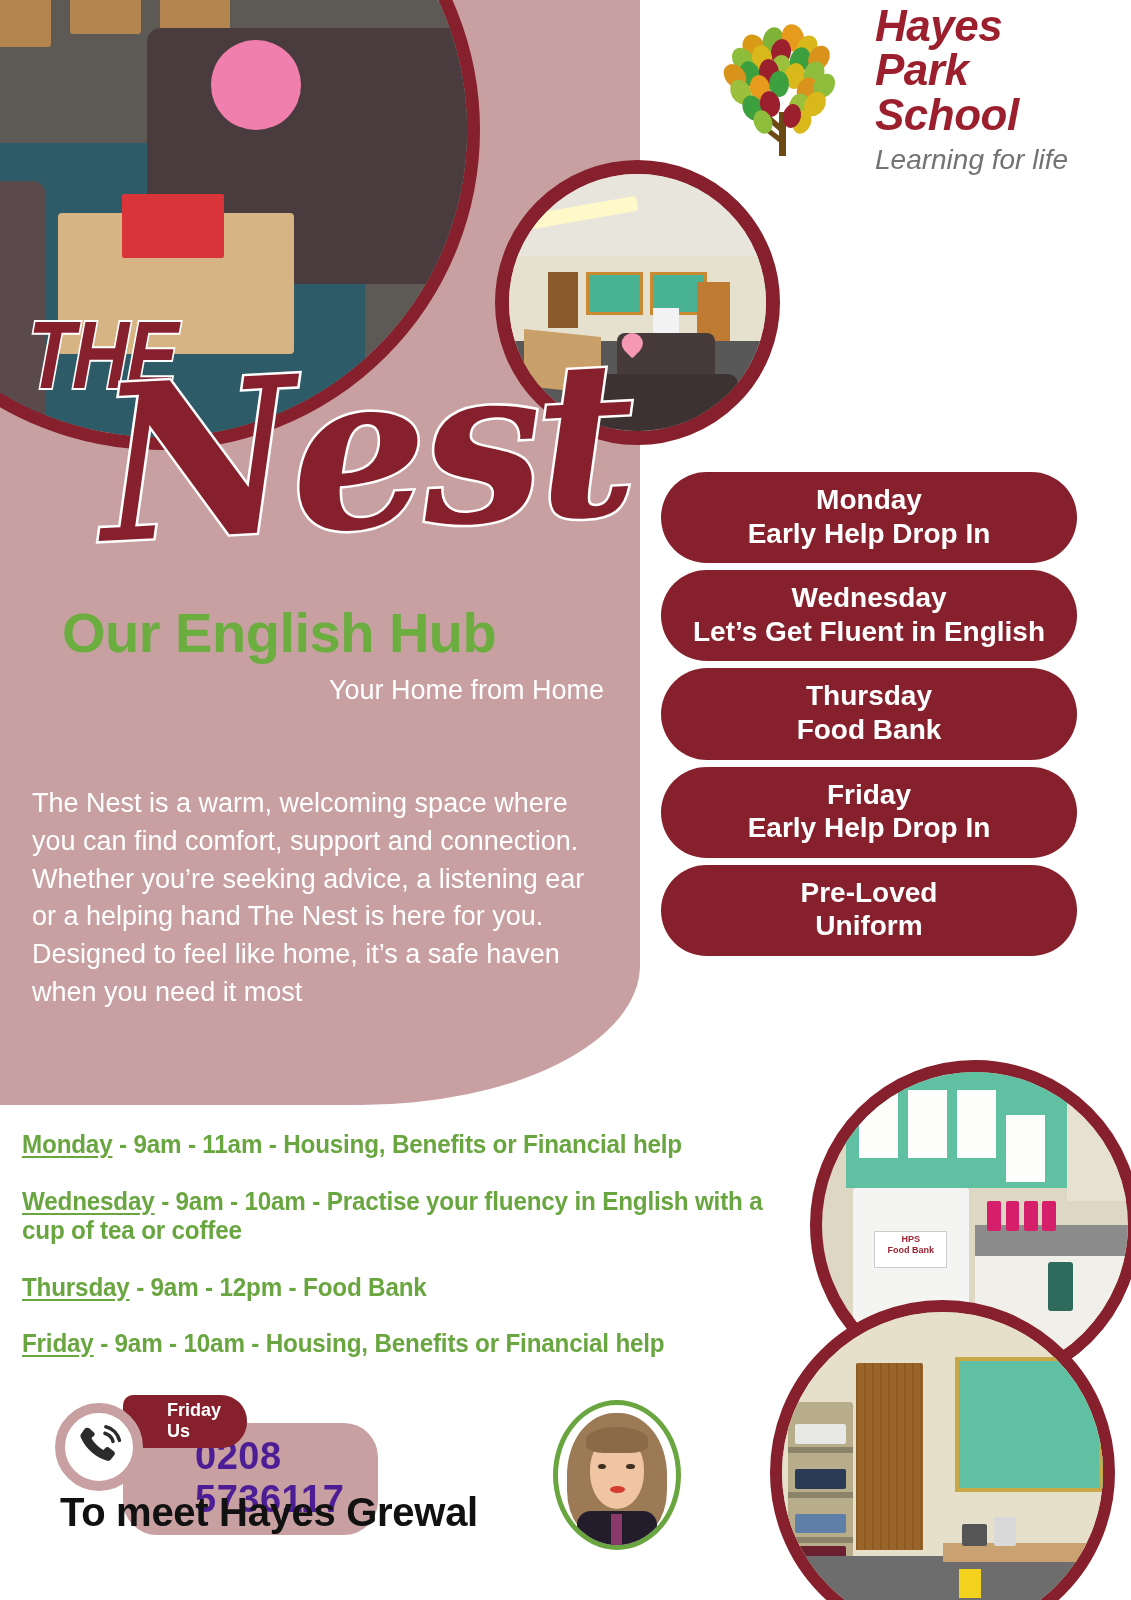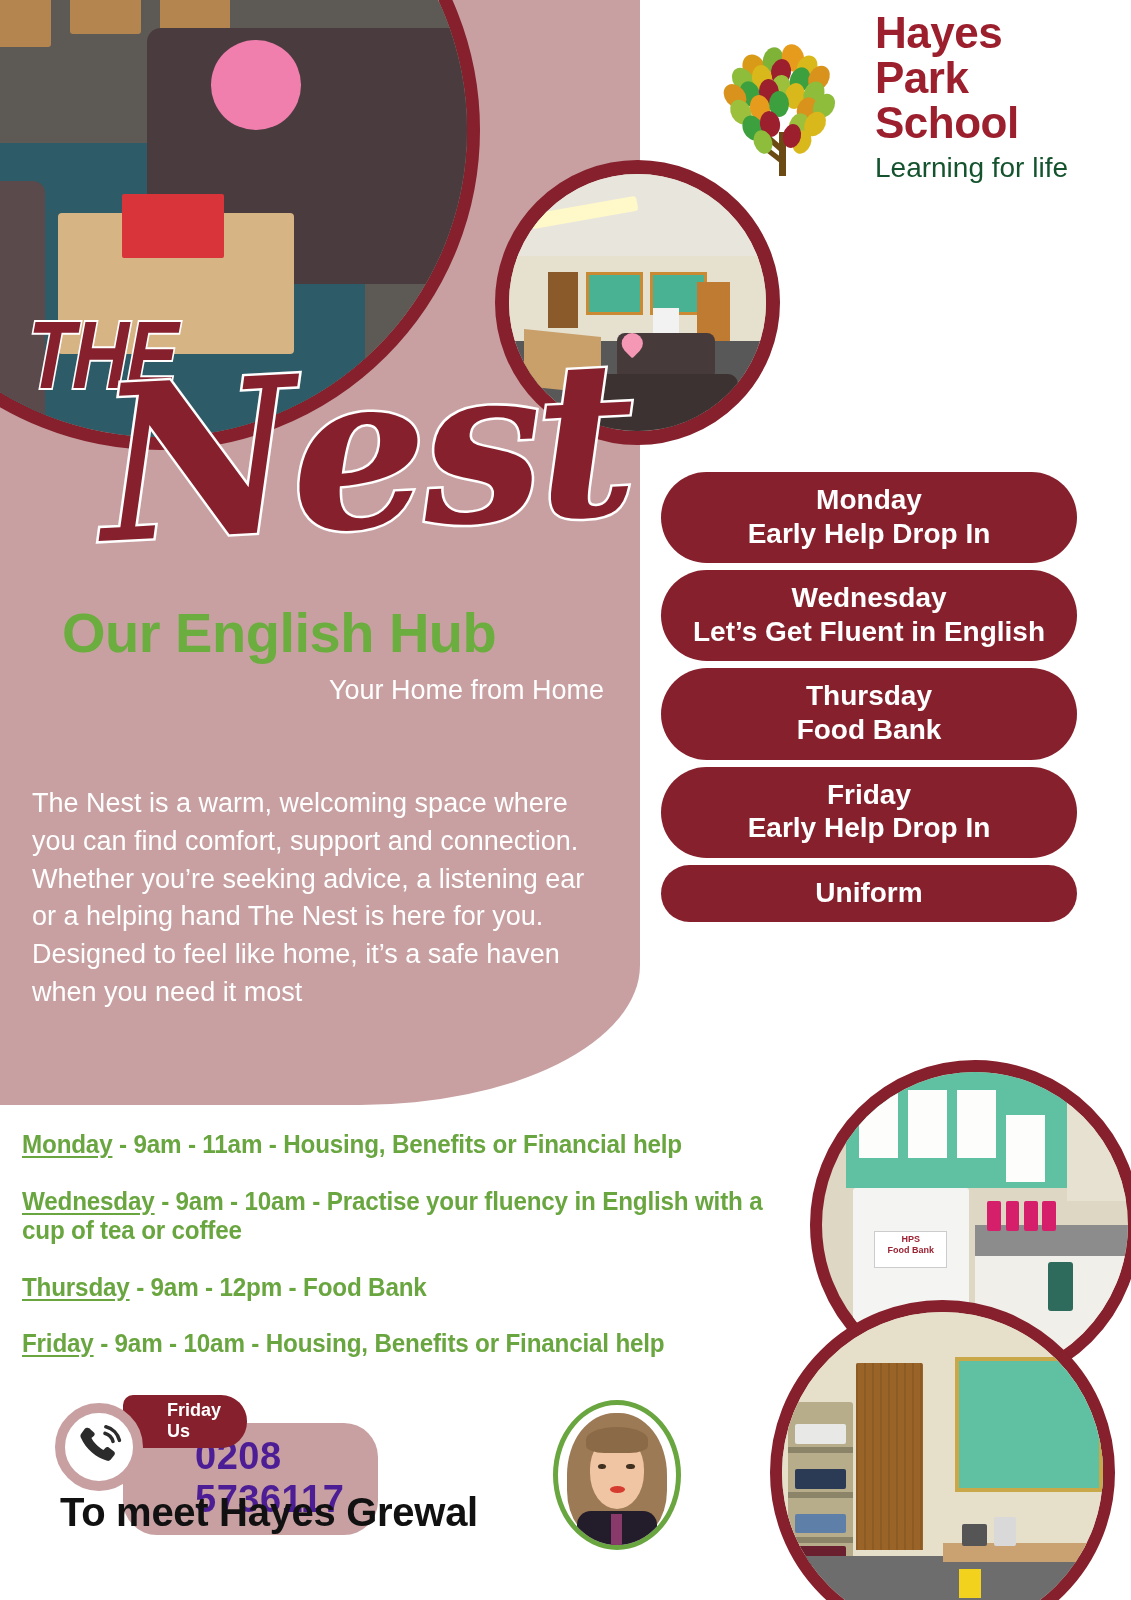--- a/index.html
+++ b/index.html
@@ -95,25 +95,25 @@
   .rm-rack{position:absolute;left:2%;top:28%;width:20%;height:52%;background:#b7ad8b;border-radius:3px;}
   .rm-shelfline{position:absolute;left:2%;width:20%;height:2%;background:#8c8468;}
   .rm-cloth{position:absolute;width:16%;height:6%;border-radius:2px;left:4%;}
   .rm-floor{position:absolute;left:0;top:76%;width:100%;height:24%;background:#6d6d6d;}
   .rm-bench{position:absolute;left:50%;top:72%;width:48%;height:6%;background:#caa271;}
   .rm-kettle{position:absolute;left:66%;top:64%;width:7%;height:9%;background:#d9d9d9;border-radius:2px;}
   .rm-toaster{position:absolute;left:56%;top:66%;width:8%;height:7%;background:#555;border-radius:2px;}
   .rm-yellow{position:absolute;left:55%;top:80%;width:7%;height:9%;background:#f2d21c;}
 
   
-  .logo{position:absolute; right:44px; top:26px; width:380px; height:160px; z-index:6; display:flex; align-items:flex-end; gap:18px;}
+  .logo{position:absolute; right:44px; top:11px; width:380px; height:160px; z-index:6; display:flex; align-items:center; gap:18px;font-style:italic;}
   .logo-tree{width:150px;height:150px;flex:none;position:relative;}
   .logo-text{display:flex;flex-direction:column;justify-content:center;}
   .logo-name{font-size:44px;line-height:1.02;font-weight:600;color:#9c1f2e;letter-spacing:-.5px;}
-  .logo-tag{font-size:28px;color:#14532d;line-height:1.3;margin-top:4px;}
+  .logo-tag{font-size:28px;color:#737373;line-height:1.3;margin-top:4px;}
 
   
   .title-the{
     position:absolute; left:26px; top:300px; z-index:5;
     font-family:"Liberation Sans", sans-serif;
     font-size:96px; font-weight:bold; font-style:italic;
     letter-spacing:-2px;
     color:#86202c;
     -webkit-text-stroke:4px #ffffff;
     paint-order:stroke fill;
@@ -294,20 +294,21 @@
   </div>
   <div class="pill">
     <span class="d">Thursday</span>
     <span class="s">Food Bank</span>
   </div>
   <div class="pill">
     <span class="d">Friday</span>
     <span class="s">Early Help Drop In</span>
   </div>
   <div class="pill">
+    <span class="d">Pre-Loved</span>
     <span class="s">Uniform</span>
   </div>
 </div>
 
 <div class="schedule">
   <div class="sch-row">
     <u>Monday</u><span> - 9am - 11am - Housing, Benefits or Financial help</span>
   </div>
   <div class="sch-row">
     <u>Wednesday</u><span>  - 9am - 10am - Practise your fluency in English with a cup of tea or coffee</span>

